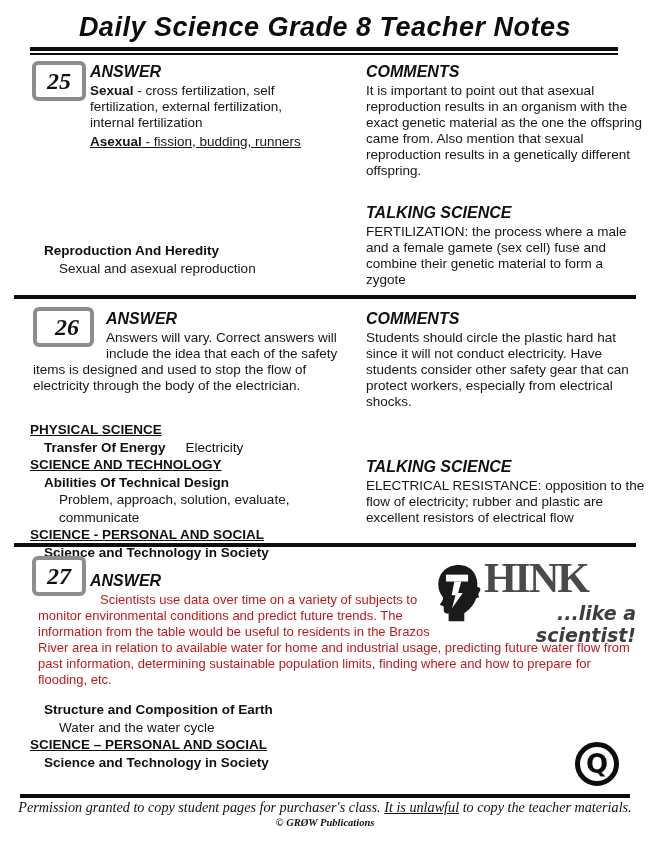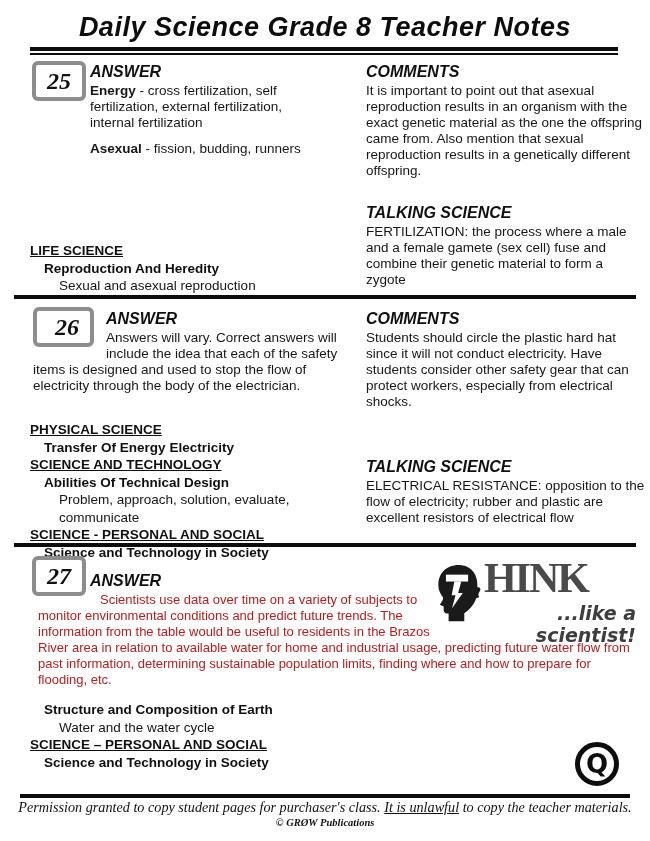--- a/index.html
+++ b/index.html
@@ -12,27 +12,27 @@
   .double-rule{top:47px;left:30px;right:32px;height:2px;background:#fff;
          border-top:4px solid #0d0d0d;border-bottom:2px solid #0d0d0d;}
   .hr{left:14px;right:14px;height:4px;background:#0d0d0d;}
   .badge{width:46px;height:32px;border:4px solid #8d8d8d;border-radius:6px;
          background:#fff;text-align:center;line-height:32px;
          font-family:"Liberation Serif",serif;font-style:italic;font-weight:bold;
          font-size:24px;color:#111;}
   .badge-float{float:left;position:static;margin:0 12px 8px 0;padding-left:7px;}
   .h{font-weight:bold;font-style:italic;font-size:16px;color:#101010;margin:0 0 2px 0;}
   .t{font-size:13.5px;line-height:16px;margin:0;color:#161616;}
-  .gap{margin-top:10px;}
+  .gap{margin-top:3px;text-decoration:underline;}
   .b{font-weight:bold;}
   .std{font-size:13.5px;line-height:17.5px;}
   .std-cat{font-weight:bold;text-decoration:underline;color:#101010;}
   .std-sub{font-weight:bold;margin-left:14px;color:#101010;}
   .std-plain{font-weight:normal;margin-left:29px;}
-  .std-extra{font-weight:bold;margin-left:4px;}
+  .std-extra{font-weight:normal;margin-left:20px;}
   .wrapblock{float:right;width:188px;height:46px;}
   .p27{font-size:13px;line-height:16px;margin:2px 0 0 0;text-indent:62px;color:#b91c1c;}
   .think{display:flex;align-items:flex-start;}
   .hink{font-family:Liberation Serif, serif;font-weight:bold;
         font-size:42px;line-height:40px;letter-spacing:-2px;color:#4a4a4a;margin-top:2px;}
   .tagline{font-family:"DejaVu Sans","Liberation Sans",sans-serif;font-weight:bold;
         font-style:italic;font-size:19px;color:#3d3d3d;text-align:right;margin-top:4px;}
   .qlogo{width:34px;height:34px;border:5px solid #0d0d0d;border-radius:50%;
         text-align:center;line-height:34px;font-family:"DejaVu Sans",sans-serif;
         font-weight:bold;font-size:26px;color:#0d0d0d;}
@@ -49,36 +49,35 @@
 
 <h1 class="abs title">Daily Science Grade 8 Teacher Notes</h1>
 <div class="abs double-rule"></div>
 
 <div class="abs badge" style="left:32px;top:61px">
   <span>25</span>
 </div>
 
 <div class="abs" style="left:90px;top:63px;width:252px">
   <div class="h">ANSWER</div>
-  <p class="t" style="width:240px"><span class="b">Energy</span><span> - cross fertilization, self fertilization, external fertilization, internal fertilization</span></p>
+  <p class="t" style="width:240px"><span class="b">Sexual</span><span> - cross fertilization, self fertilization, external fertilization, internal fertilization</span></p>
   <p class="t gap" style="width:240px"><span class="b">Asexual</span><span> - fission, budding, runners</span></p>
 </div>
 
 <div class="abs" style="left:366px;top:63px;width:276px">
   <div class="h">COMMENTS</div>
   <p class="t">It is important to point out that asexual reproduction results in an organism with the exact genetic material as the one the offspring came from.  Also mention that sexual reproduction results in a genetically different offspring.</p>
 </div>
 
 <div class="abs" style="left:366px;top:204px;width:262px">
   <div class="h">TALKING SCIENCE</div>
   <p class="t">FERTILIZATION: the process where a male and a female gamete (sex cell) fuse and combine their genetic material to form a zygote</p>
 </div>
 
 <div class="abs std" style="left:30px;top:242px;width:330px">
-  <div class="std-cat">LIFE SCIENCE</div>
   <div class="std-sub">Reproduction And Heredity</div>
   <div class="std-plain">Sexual and asexual reproduction</div>
 </div>
 
 <div class="abs hr" style="top:295px"></div>
 
 <div class="abs" style="left:33px;top:307px;width:330px">
   <div class="badge badge-float">
     <span>26</span>
   </div>

